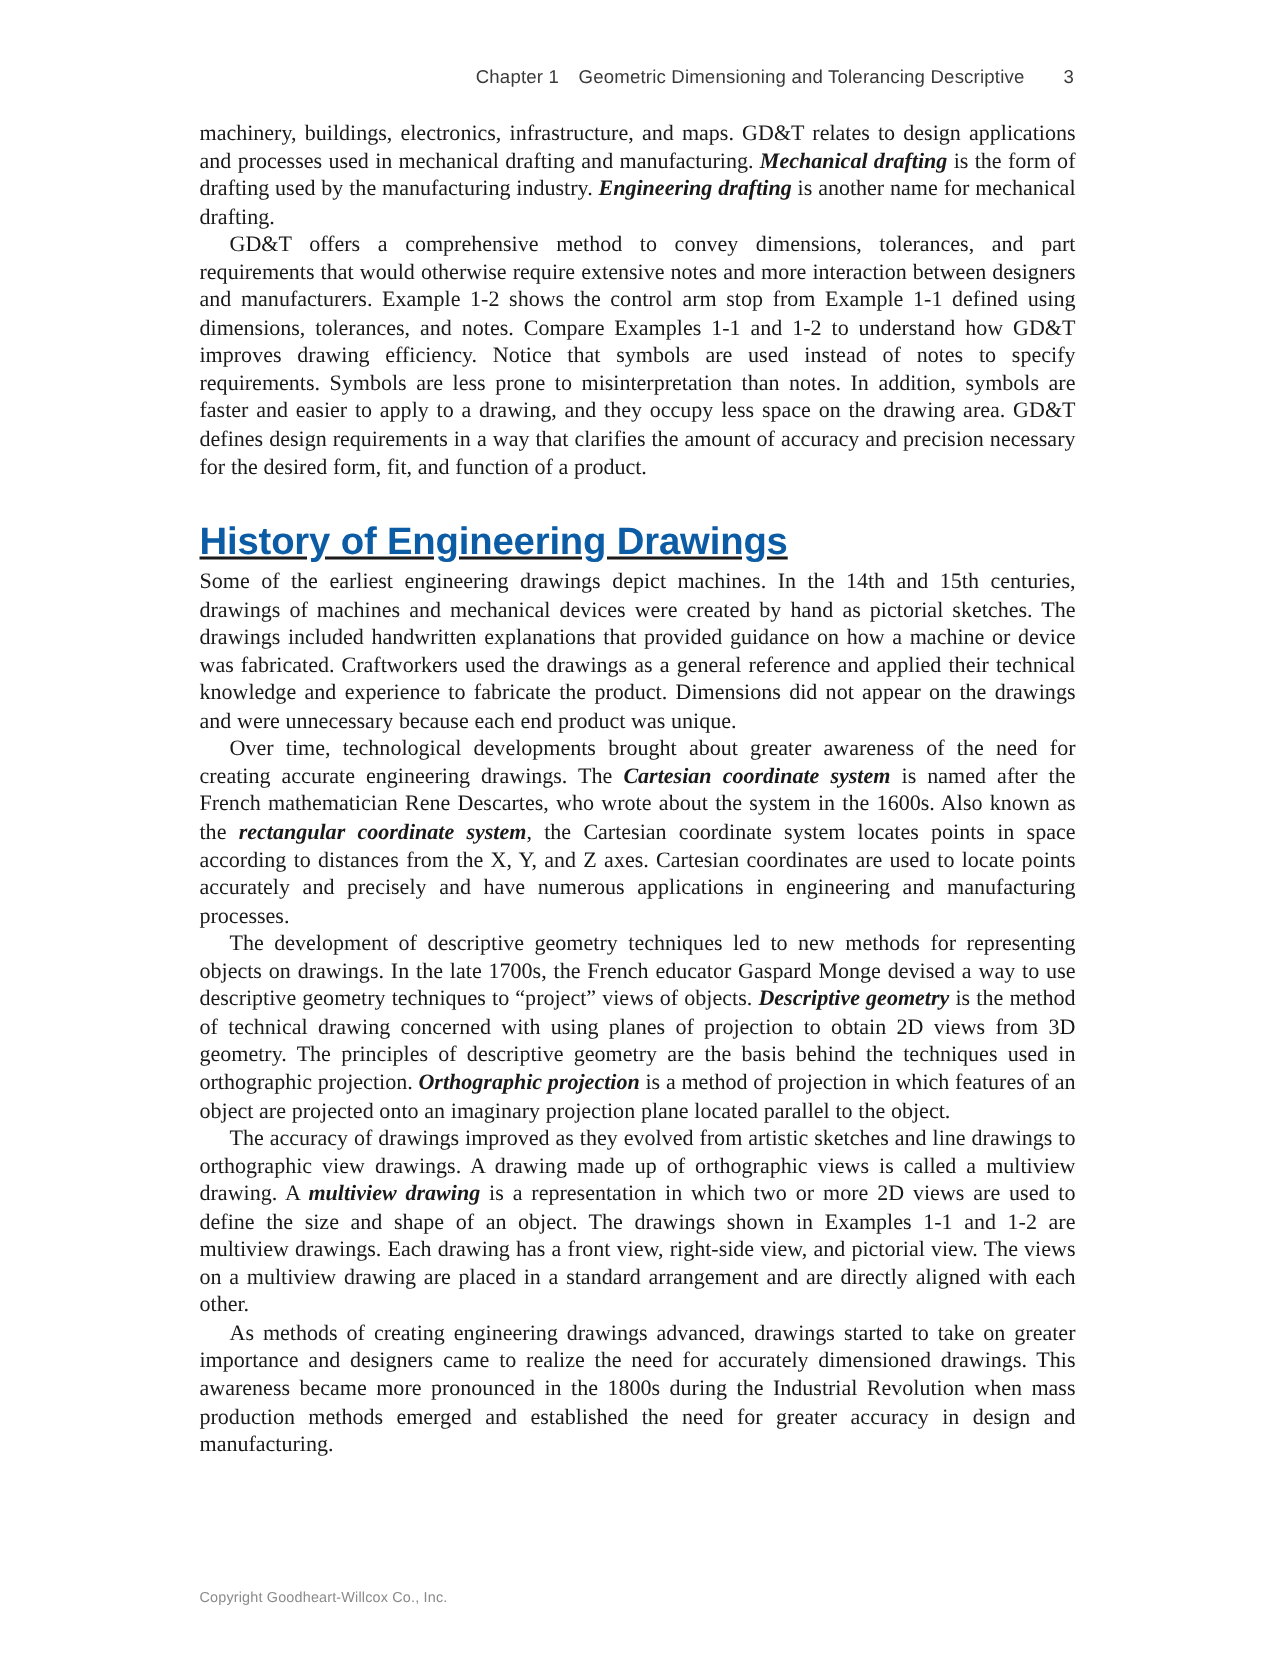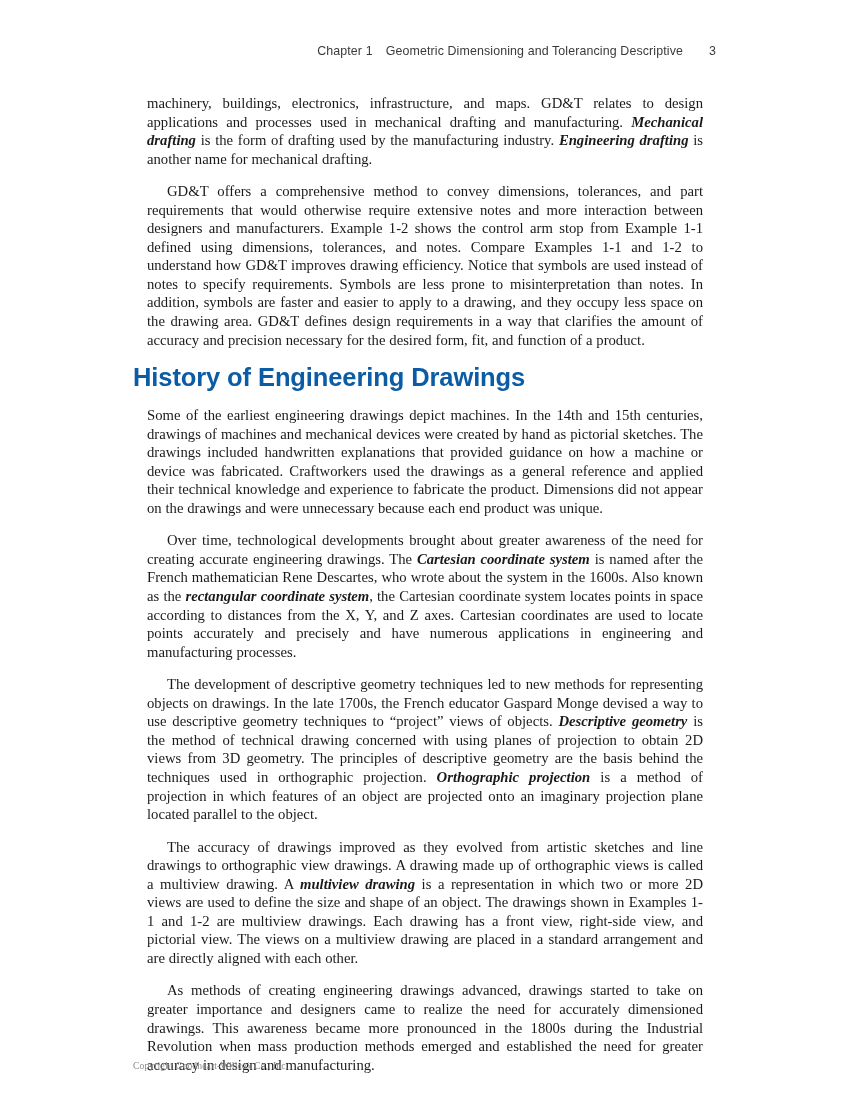--- a/index.html
+++ b/index.html
@@ -52,21 +52,21 @@
 
   
   .column {
     position: absolute;
     top: 80px;
     left: 133px;
     width: 584px;
   }
 
   p.body {
-    margin: 14px;
+    margin: 0;
     font-size: 14.7px;
     line-height: 18.55px;
     text-align: justify;
     text-justify: inter-word;
     -webkit-hyphens: manual;
     hyphens: manual;
     word-spacing: 0.01em;
   }
   p.body.indent {
     text-indent: 20px;
@@ -79,30 +79,31 @@
     margin: 0;
     padding: 0;
     font-family: "Liberation Sans", "DejaVu Sans", sans-serif;
     font-weight: bold;
     font-size: 25.5px;
     line-height: 29px;
     color: #0b5ca5;
     letter-spacing: -0.004em;
   }
   .heading-block {
-    margin-top: 14px;
+    margin-top: 26px;
     margin-bottom: 3px;
+    text-decoration: underline;
   }
 
   
   .footer-copyright {
     position: absolute;
     left: 133px;
     top: 1060px;
-    font-family: Liberation Serif, serif;
+    font-family: Liberation Sans, sans-serif;
     font-size: 9.6px;
     color: #8a8a8a;
     letter-spacing: 0.012em;
     white-space: nowrap;
   }
 </style>
 </head>
 <body>
 
 <div class="page">

